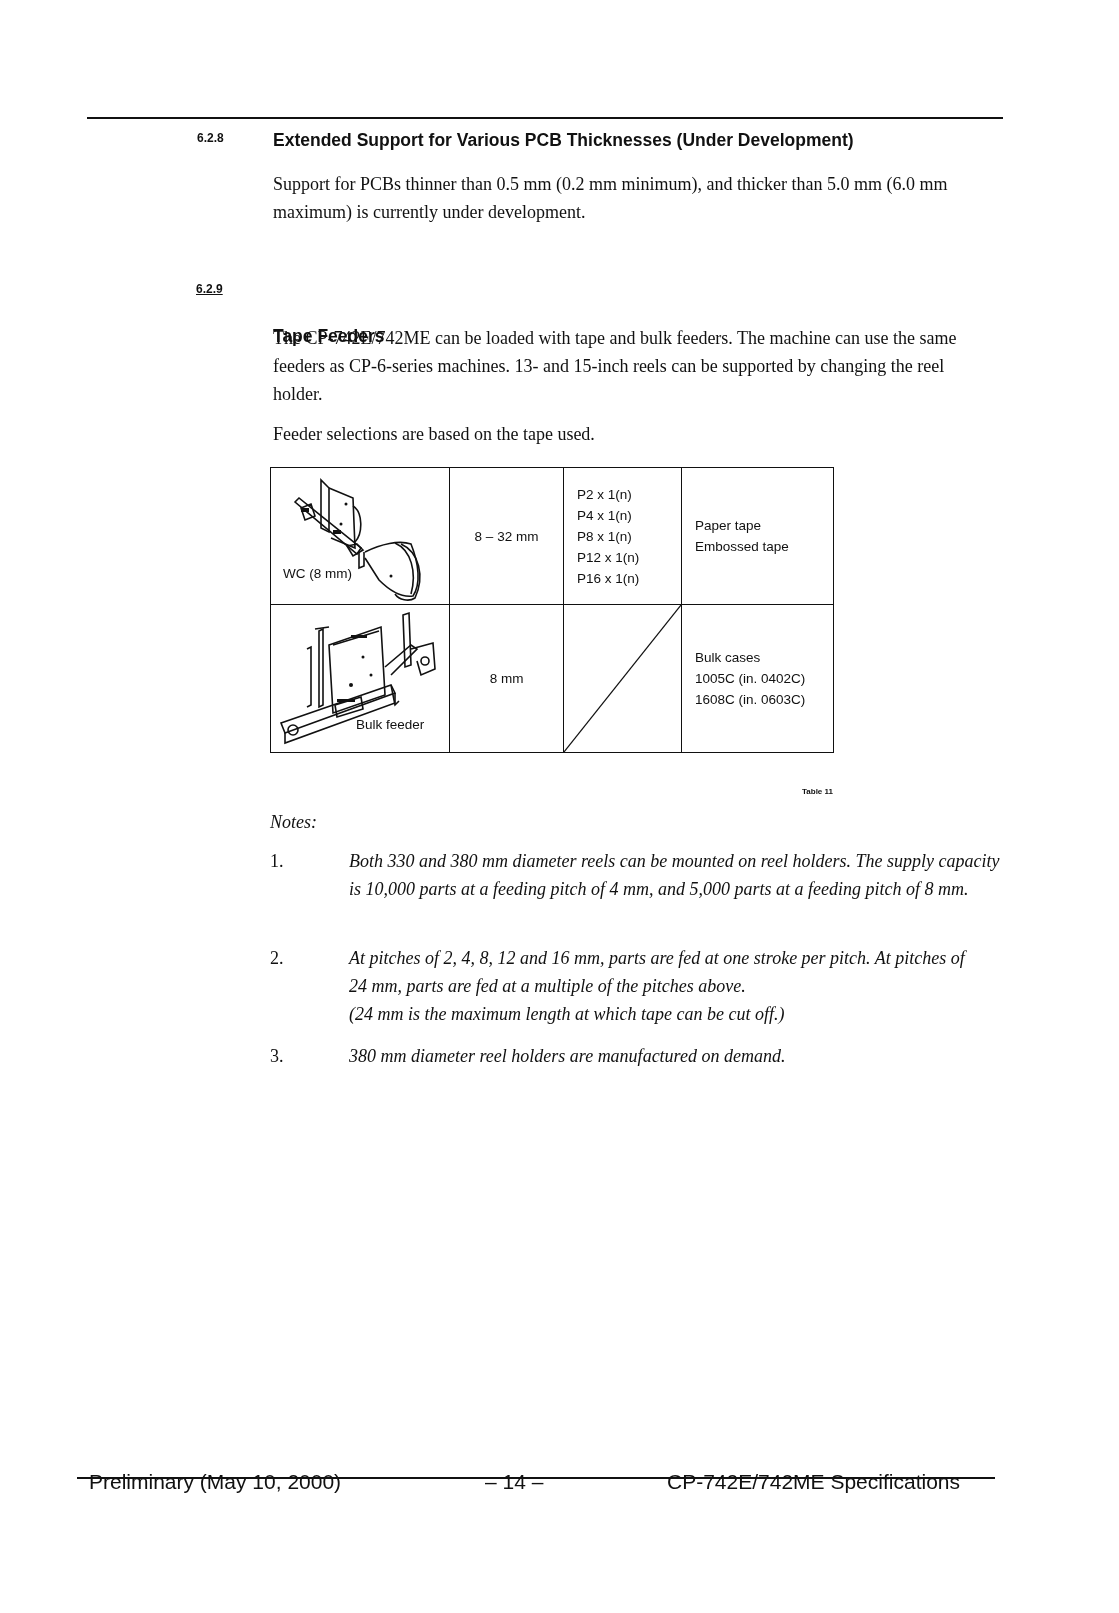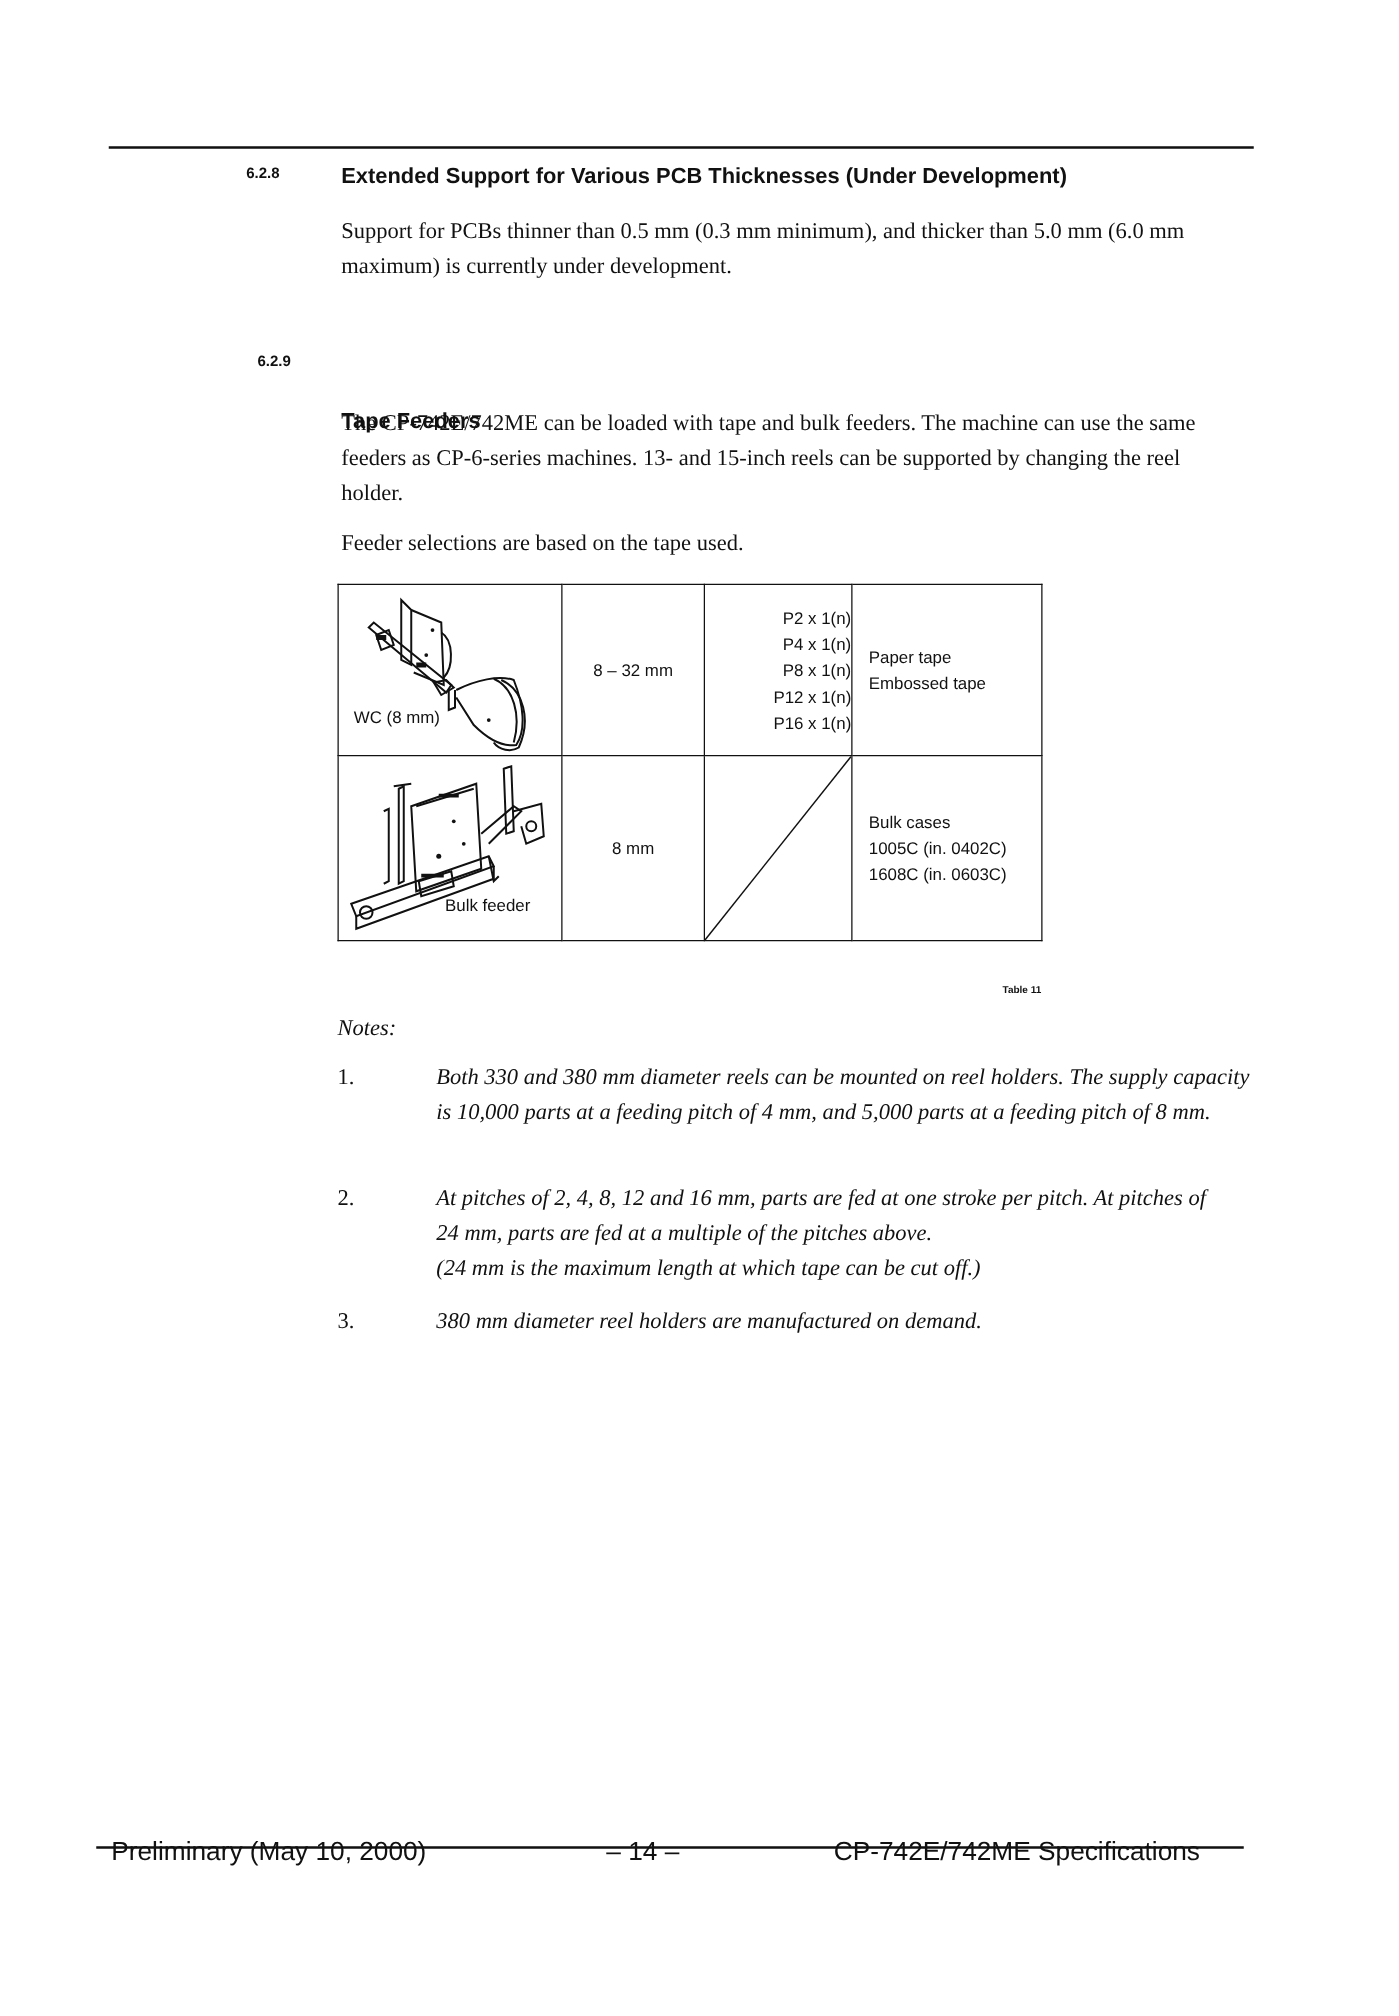--- a/index.html
+++ b/index.html
@@ -19,21 +19,21 @@
     border-collapse: collapse; table-layout: fixed;
     font-family: "Liberation Sans", "DejaVu Sans", sans-serif; font-size: 13.5px;
   }
   table.feeder td, table.feeder th {
     border: 1.5px solid #111; padding: 0; vertical-align: middle;
   }
   table.feeder th { font-weight: normal; height: 27px; text-align: center; }
   table.feeder tr.r1 td { height: 136px; }
   table.feeder tr.r2 td { height: 147px; }
   .c-center { text-align: center; }
-  .pitch-list { padding-left: 13px !important; line-height: 21px; text-align: right; }
+  .pitch-list { padding-left: 13px !important; line-height: 21px; }
   .pack { padding-left: 13px !important; line-height: 21px; }
   .img-cell { position: relative; text-align: center; }
   .img-cell svg { position: absolute; left: 0; top: 0; }
   .img-label { position: absolute; font-size: 13.5px; }
   .diag-cell { position: relative; }
   .diag-cell svg { position: absolute; left: 0; top: 0; width: 100%; height: 100%; }
 
   .table-caption { left: 760px; top: 787px; width: 73px; text-align: right; font-size: 8px; font-weight: bold; }
 
   .notes-title { left: 270px; top: 812px; font-size: 18px; font-style: italic; }
@@ -45,24 +45,24 @@
   .footer { top: 1470px; font-size: 21px; font-family: "Liberation Sans", "DejaVu Sans", sans-serif; margin-left: 12px; }
 </style>
 </head>
 <body>
 
 <div class="abs top-rule"></div>
 
 <div class="abs sans sec-num" style="left:197px; top:131px;">6.2.8</div>
 <div class="abs sans sec-title" style="left:273px; top:130px;">Extended Support for Various PCB Thicknesses (Under Development)</div>
 <div class="abs serif para" style="top:170px; width:735px;">
-  <p>Support for PCBs thinner than 0.5 mm (0.3 mm minimum), and thicker than 5.0 mm (6.0 mm maximum) is currently under development.</p>
+  <p>Support for PCBs thinner than 0.5 mm (0.2 mm minimum), and thicker than 5.0 mm (6.0 mm maximum) is currently under development.</p>
 </div>
 
-<div class="abs sans sec-num" style="left:206px; top:282px;">6.2.9</div>
+<div class="abs sans sec-num" style="left:196px; top:282px;text-decoration:underline;">6.2.9</div>
 <div class="abs sans sec-title" style="left:273px; top:282px;margin-top:44px;">Tape Feeders</div>
 <div class="abs serif para" style="top:324px; width:710px;">
   <p>The CP-742E/742ME can be loaded with tape and bulk feeders.  The machine can use the same feeders as CP-6-series machines.  13- and 15-inch reels can be supported by changing the reel holder.</p>
 </div>
 <div class="abs serif para" style="top:420px;">
   <p>Feeder selections are based on the tape used.</p>
 </div>
 
 <table class="feeder">
   <colgroup>

